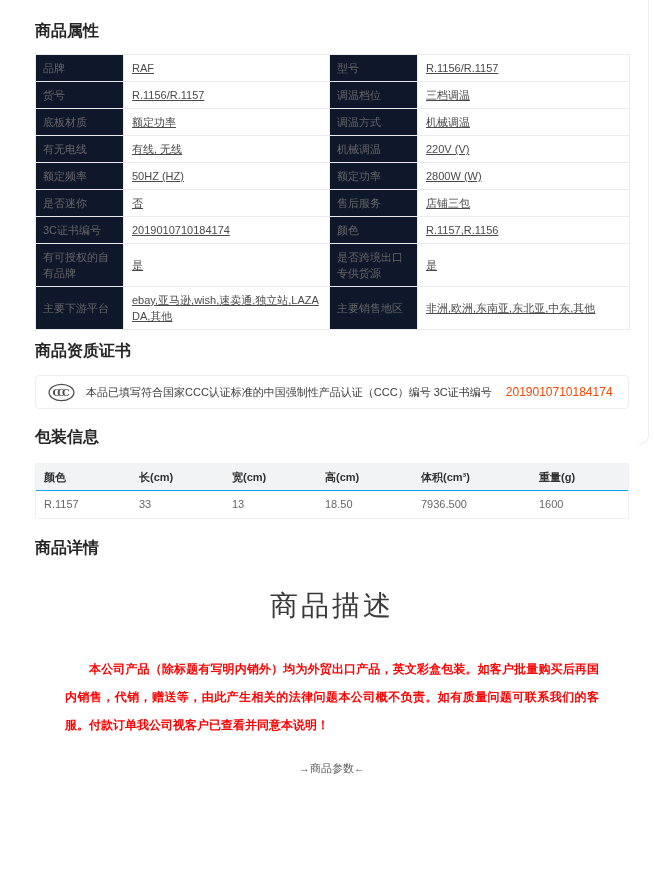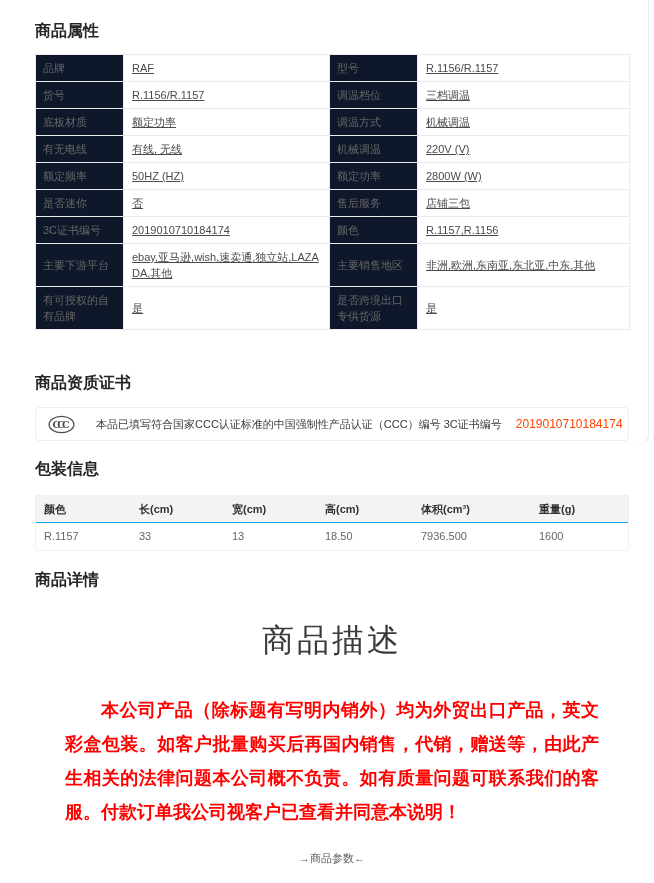--- a/index.html
+++ b/index.html
@@ -8,21 +8,21 @@
     width:654px; height:883px; position:relative; overflow:hidden;
     font-family:"Liberation Sans","DejaVu Sans",sans-serif;
     color:#333;
   }
   .content { padding:0 25px 0 35px; }
 
   .section-title {
     font-size:16px; font-weight:bold; color:#262626; line-height:18px;
   }
   .t-attr  { margin-top:22px; }
-  .t-cert  { margin-top:44px; }
+  .t-cert  { margin-top:12px; }
   .t-pack  { margin-top:19px; }
   .t-detail{ margin-top:20px; }
 
   
   .attr-table {
     width:100%; border-collapse:collapse; table-layout:fixed;
     margin-top:14px; font-size:11px;
   }
   .attr-table td {
     border:1px solid #ebebeb; line-height:16px;
@@ -35,45 +35,45 @@
   col.c-v1 { width:206px; }
   col.c-l2 { width:88px; }
   col.c-v2 { width:212px; }
 
   
   .cert-box {
     margin-top:15px; height:34px; border:1px solid #ededed; border-radius:4px;
     display:flex; align-items:center; padding:0 12px; background:#fff;
   }
   .ccc-icon { flex:0 0 auto; display:flex; align-items:center; }
-  .cert-text { font-size:11px; color:#3a3a3a; margin-left:21px; white-space:nowrap; }
+  .cert-text { font-size:11px; color:#3a3a3a; margin-left:11px; white-space:nowrap; }
   .cert-number { font-size:12px; color:#ff4400; margin-left:14px; white-space:nowrap; }
 
   
   .pack-wrap { margin-top:17px; border:1px solid #f0f0f0; border-radius:2px; }
   .pack-table { width:100%; border-collapse:collapse; table-layout:fixed; font-size:11px; }
   .pack-table th {
     background:#f2f3f5; color:#333; font-weight:bold; text-align:left;
     height:26px; padding:0 6px 0 8px; line-height:26px;
   }
   .pack-table td {
     border-top:1px solid #0ea5e9; color:#666;
     height:27px; padding:0 6px 0 8px; line-height:27px;
   }
   col.p1 { width:95px; } col.p2 { width:93px; } col.p3 { width:93px; }
   col.p4 { width:96px; } col.p5 { width:118px; } col.p6 { width:97px; }
 
   
   .desc-heading {
-    margin-top:30px; text-align:center; font-size:32px; font-weight:400;
+    margin-top:30px; text-align:center; font-size:28px; font-weight:400;
     color:#3a3a3a; letter-spacing:3px;
   }
   .notice {
     margin:30px 30px 0 30px; color:#ff0000; font-weight:bold;
-    font-size:18px; line-height:34px; text-align:justify; text-indent:2em;
+    font-size:12px; line-height:28px; text-align:justify; text-indent:2em;
   }
   .divider-cn { margin-top:22px; text-align:center; font-size:11px; color:#595959; }
 
   
   .panel-edge {
     position:absolute; top:0; right:5px; width:10px; height:445px;
     border-right:1px solid #ededed; border-bottom:1px solid #ededed;
     border-bottom-right-radius:10px; pointer-events:none;
   }
 </style>
@@ -128,30 +128,30 @@
         <td class="lbl">售后服务</td>
         <td class="val">店铺三包</td>
       </tr>
       <tr>
         <td class="lbl">3C证书编号</td>
         <td class="val">2019010710184174</td>
         <td class="lbl">颜色</td>
         <td class="val">R.1157,R.1156</td>
       </tr>
       <tr>
+        <td class="lbl">有可授权的自有品牌</td>
+        <td class="val">是</td>
+        <td class="lbl">是否跨境出口专供货源</td>
+        <td class="val">是</td>
+      </tr>
+      <tr>
         <td class="lbl">主要下游平台</td>
         <td class="val">ebay,亚马逊,wish,速卖通,独立站,LAZADA,其他</td>
         <td class="lbl">主要销售地区</td>
         <td class="val">非洲,欧洲,东南亚,东北亚,中东,其他</td>
-      </tr>
-      <tr>
-        <td class="lbl">有可授权的自有品牌</td>
-        <td class="val">是</td>
-        <td class="lbl">是否跨境出口专供货源</td>
-        <td class="val">是</td>
       </tr>
     </tbody>
   </table>
 
   <div class="section-title t-cert">商品资质证书</div>
 
   <div class="cert-box">
     <span class="ccc-icon">
       <svg width="27" height="19" viewBox="0 0 27 19" aria-hidden="true">
         <ellipse cx="13.5" cy="9.5" rx="12.4" ry="8.2" fill="none" stroke="#4d4d4d" stroke-width="1.3"></ellipse>

